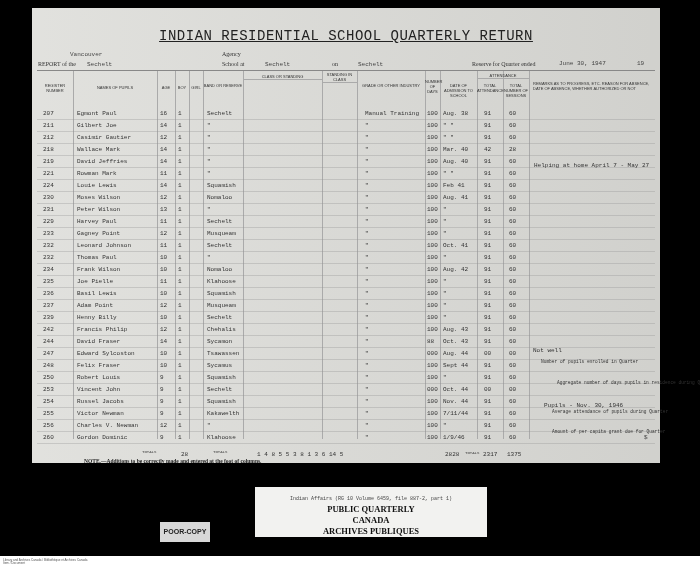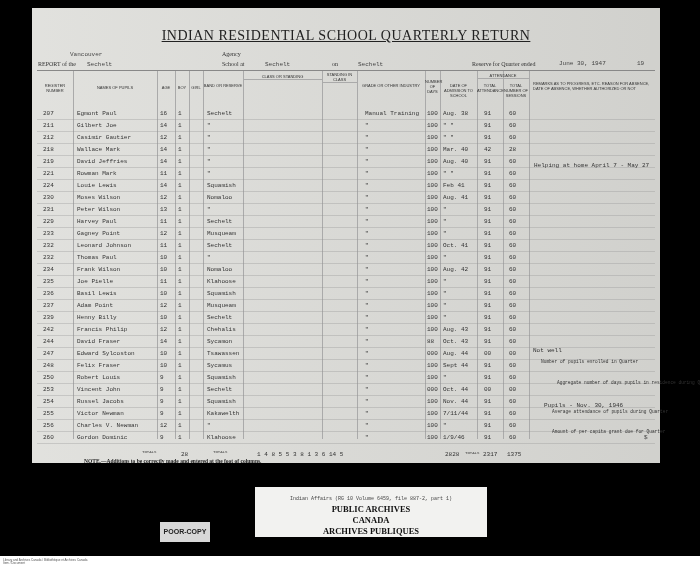--- a/index.html
+++ b/index.html
@@ -1,19 +1,19 @@
 <!DOCTYPE html>
 <html><head>
 <meta charset="utf-8">
 <style>
   html,body{margin:0;padding:0;}
   body{width:700px;height:575px;background:#000;position:relative;overflow:hidden;font-family:"Liberation Mono",monospace;}
   .sheet{position:absolute;left:32px;top:8px;width:628px;height:455px;background:#dcdcd8;
     background-image:linear-gradient(90deg,rgba(255,255,255,0.15),rgba(0,0,0,0.05));}
-  .title{position:absolute;left:0;width:100%;top:20px;text-align:center;font-family:Liberation Serif, serif;
+  .title{position:absolute;left:0;width:100%;top:20px;text-align:center;font-family:Liberation Mono, monospace;
     font-size:14px;letter-spacing:0.5px;color:#222;}
   .title span{text-decoration:underline;}
   .hdr{position:absolute;font-size:6px;color:#333;font-family:"Liberation Serif",serif;}
   .hdrval{position:absolute;font-size:6px;color:#444;}
   .table{position:absolute;left:5px;top:62px;width:618px;height:388px;border-top:1px solid #888;}
   .colh{position:absolute;font-size:4px;color:#333;text-align:center;font-family:"Liberation Sans",sans-serif;text-transform:uppercase;line-height:5px;}
   .vline{position:absolute;top:0;bottom:20px;width:1px;background:#aaa;}
   .row{position:absolute;left:0;width:100%;height:12px;font-size:6px;color:#333;border-bottom:1px solid rgba(150,150,150,0.35);}
   .row span{position:absolute;top:3px;white-space:nowrap;}
   .remark{position:absolute;font-size:6px;color:#333;white-space:nowrap;}
@@ -431,21 +431,21 @@
     <div class="remark" style="left:428px;top:380px;font-size:4px;">TOTALS</div>
     <div class="remark" style="left:446px;top:380px;">2317</div>
     <div class="remark" style="left:470px;top:380px;">1375</div>
   </div>
 
   <div class="note" style="left:52px;top:450px;">NOTE.—Additions to be correctly made and entered at the foot of columns.</div>
 </div>
 
 <div class="label">
   <div class="ref">Indian Affairs (RG 10 Volume 6459, file 887-2, part 1)</div>
-  <div class="pa">PUBLIC ARCHIVES</div>
+  <div class="pa">PUBLIC QUARTERLY</div>
   <div class="pa">CANADA</div>
   <div class="pa">ARCHIVES PUBLIQUES</div>
 </div>
 
 <div class="poor">POOR-COPY</div>
 
 <div class="bottom"></div>
 <div class="credit">
   <div>Library and Archives Canada / Bibliothèque et Archives Canada</div>
   <div>Item / Document</div>

